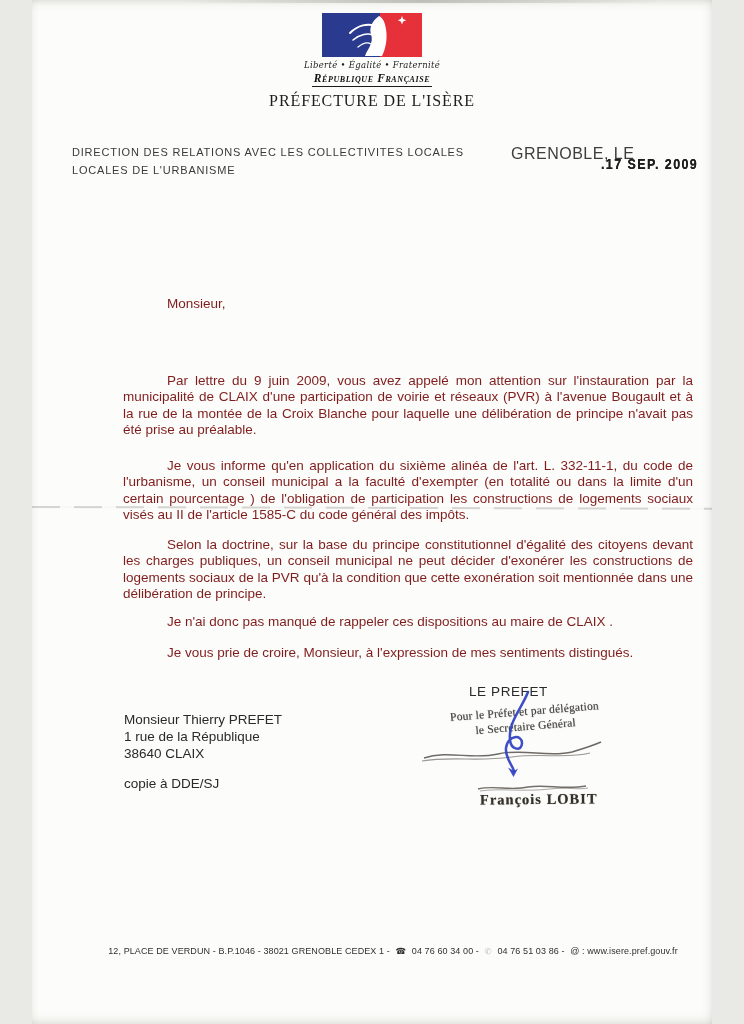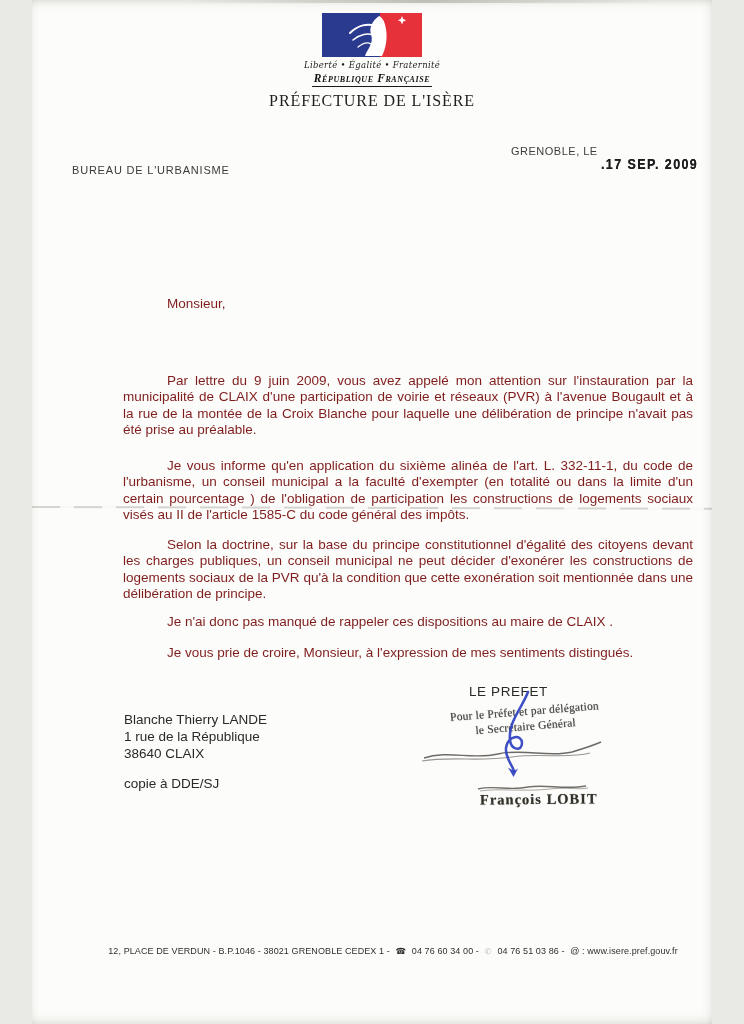--- a/index.html
+++ b/index.html
@@ -15,21 +15,21 @@
   }
   
   .logo-wrap{position:absolute; top:13px; left:0; right:0; display:flex; flex-direction:column; align-items:center;}
   .flag{width:100px; height:44px; display:block;}
   .motto{font-family:"DejaVu Serif",serif; font-style:italic; font-size:8.5px; color:#1c1c1c; margin-top:3px; letter-spacing:.3px;}
   .republic{font-family:"Liberation Serif",serif; font-variant:small-caps; font-weight:700; font-size:11.5px; letter-spacing:.6px; color:#111; border-bottom:1.4px solid #1a1a1a; padding:1px 2px 2px; margin-top:1px;font-style:italic;}
   .pref-title{position:absolute; top:92px; left:0; width:100%; text-align:center; font-family:"Liberation Serif",serif; font-size:16px; letter-spacing:.9px; color:#1e1e1e;}
   
   .direction{position:absolute; left:40px; top:146px; font-size:11px; letter-spacing:.8px; color:#3a3a3a;}
   .bureau{position:absolute; left:40px; top:164px; font-size:11px; letter-spacing:.8px; color:#3a3a3a;}
-  .place{position:absolute; left:479px; top:145px; font-size:11px; letter-spacing:.5px; color:#3d3d3d;}
+  .place{position:absolute; left:479px; top:145px; font-size:16px; letter-spacing:.5px; color:#3d3d3d;}
   .date-stamp{position:absolute; left:569px; top:158px; font-weight:700; font-size:12.5px; letter-spacing:1.4px; color:#1d1d1d; transform:scaleY(1.12); text-shadow:0 0 .6px #333;}
   .contact{position:absolute; left:40px; top:190px; font-size:8px; line-height:10.5px; color:#4f4f4f;}
   .c-row{display:flex; align-items:baseline; gap:3px;}
   .c-icon{font-size:7.5px; width:9px; display:inline-block; text-align:center;}
   .c-icon.faint{opacity:.35;}
   .c-indent{margin-left:12px;}
   
   .body{position:absolute; left:91px; top:296px; width:570px; font-size:13.5px; line-height:16.5px; color:#7f1d1d; text-align:justify;}
   .body p{margin:0; text-indent:44px;}
   .body .sal{margin-bottom:60px;}
@@ -72,21 +72,22 @@
       <path d="M31 27 C38 21 46 20 51 22" stroke="#ffffff" stroke-width="1.6" fill="none" stroke-linecap="round"></path>
       <path d="M36 34 C41 30 46 29 49 31" stroke="#ffffff" stroke-width="1.3" fill="none" stroke-linecap="round"></path>
       <path d="M80 3 l1.2 3 3 1.2 -3 1.2 -1.2 3 -1.2 -3 -3 -1.2 3 -1.2 z" fill="#ffffff"></path>
     </svg>
     <div class="motto">Liberté • Égalité • Fraternité</div>
     <div class="republic">République Française</div>
   </header>
 
   <div class="pref-title">PRÉFECTURE DE L'ISÈRE</div>
 
-  <div class="bureau">BUREAU DE L'URBANISME</div>
+  <div class="direction">DIRECTION DES RELATIONS AVEC LES COLLECTIVITES LOCALES</div>
+  <div class="bureau">LOCALES DE L'URBANISME</div>
   <div class="place">GRENOBLE, LE</div>
   <div class="date-stamp">.17 SEP. 2009</div>
 
 
   <main class="body">
     <p class="sal">Monsieur,</p>
     <p class="p1">Par lettre du 9 juin 2009, vous avez appelé mon attention sur l'instauration par la municipalité de CLAIX d'une participation de voirie et réseaux (PVR) à l'avenue Bougault et à la rue de la montée de la Croix Blanche pour laquelle une délibération de principe n'avait pas été prise au préalable.</p>
     <p class="p2">Je vous informe qu'en application du sixième alinéa de l'art. L. 332-11-1, du code de l'urbanisme, un conseil municipal a la faculté d'exempter (en totalité ou dans la limite d'un certain pourcentage ) de l'obligation de participation les constructions de logements sociaux visés au II de l'article 1585-C du code général des impôts.</p>
     <p class="p3">Selon la doctrine, sur la base du principe constitutionnel d'égalité des citoyens devant les charges publiques, un conseil municipal ne peut décider d'exonérer les constructions de logements sociaux de la PVR qu'à la condition que cette exonération soit mentionnée dans une délibération de principe.</p>
     <p class="p4">Je n'ai donc pas manqué de rappeler ces dispositions au maire de CLAIX .</p>
@@ -111,21 +112,21 @@
   </svg>
 
   <svg class="lobit-line" width="114" height="10" viewBox="0 0 114 10" xmlns="http://www.w3.org/2000/svg">
     <path d="M2 6 C18 2 34 8 52 4 C70 1 88 7 110 3" stroke="#5a564f" stroke-width="1.4" fill="none" opacity=".85"></path>
     <path d="M4 8 C24 5 48 9 74 6 C90 4 102 7 112 5" stroke="#5a564f" stroke-width="1" fill="none" opacity=".5"></path>
   </svg>
 
   <div class="lobit">François LOBIT</div>
 
   <div class="recipient">
-    <div>Blanche Thierry LANDE</div>
+    <div>Monsieur Thierry PREFET</div>
     <div>1 rue de la République</div>
     <div>38640 CLAIX</div>
     <div class="copy">copie à DDE/SJ</div>
   </div>
 
   <footer class="footer">
     <span>12, PLACE DE VERDUN - B.P.1046 - 38021 GRENOBLE CEDEX 1 -</span>
     <span class="f-icon">☎</span>
     <span>04 76 60 34 00 -</span>
     <span class="f-icon faint">✆</span>

